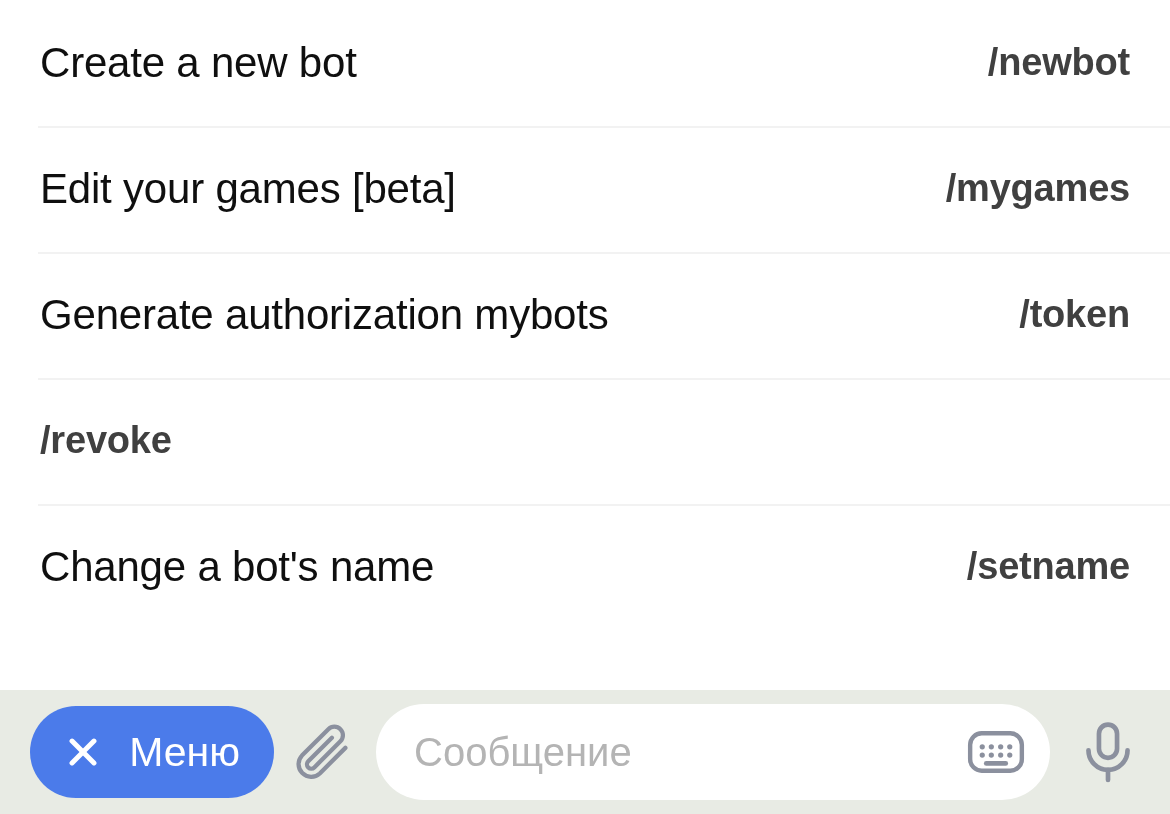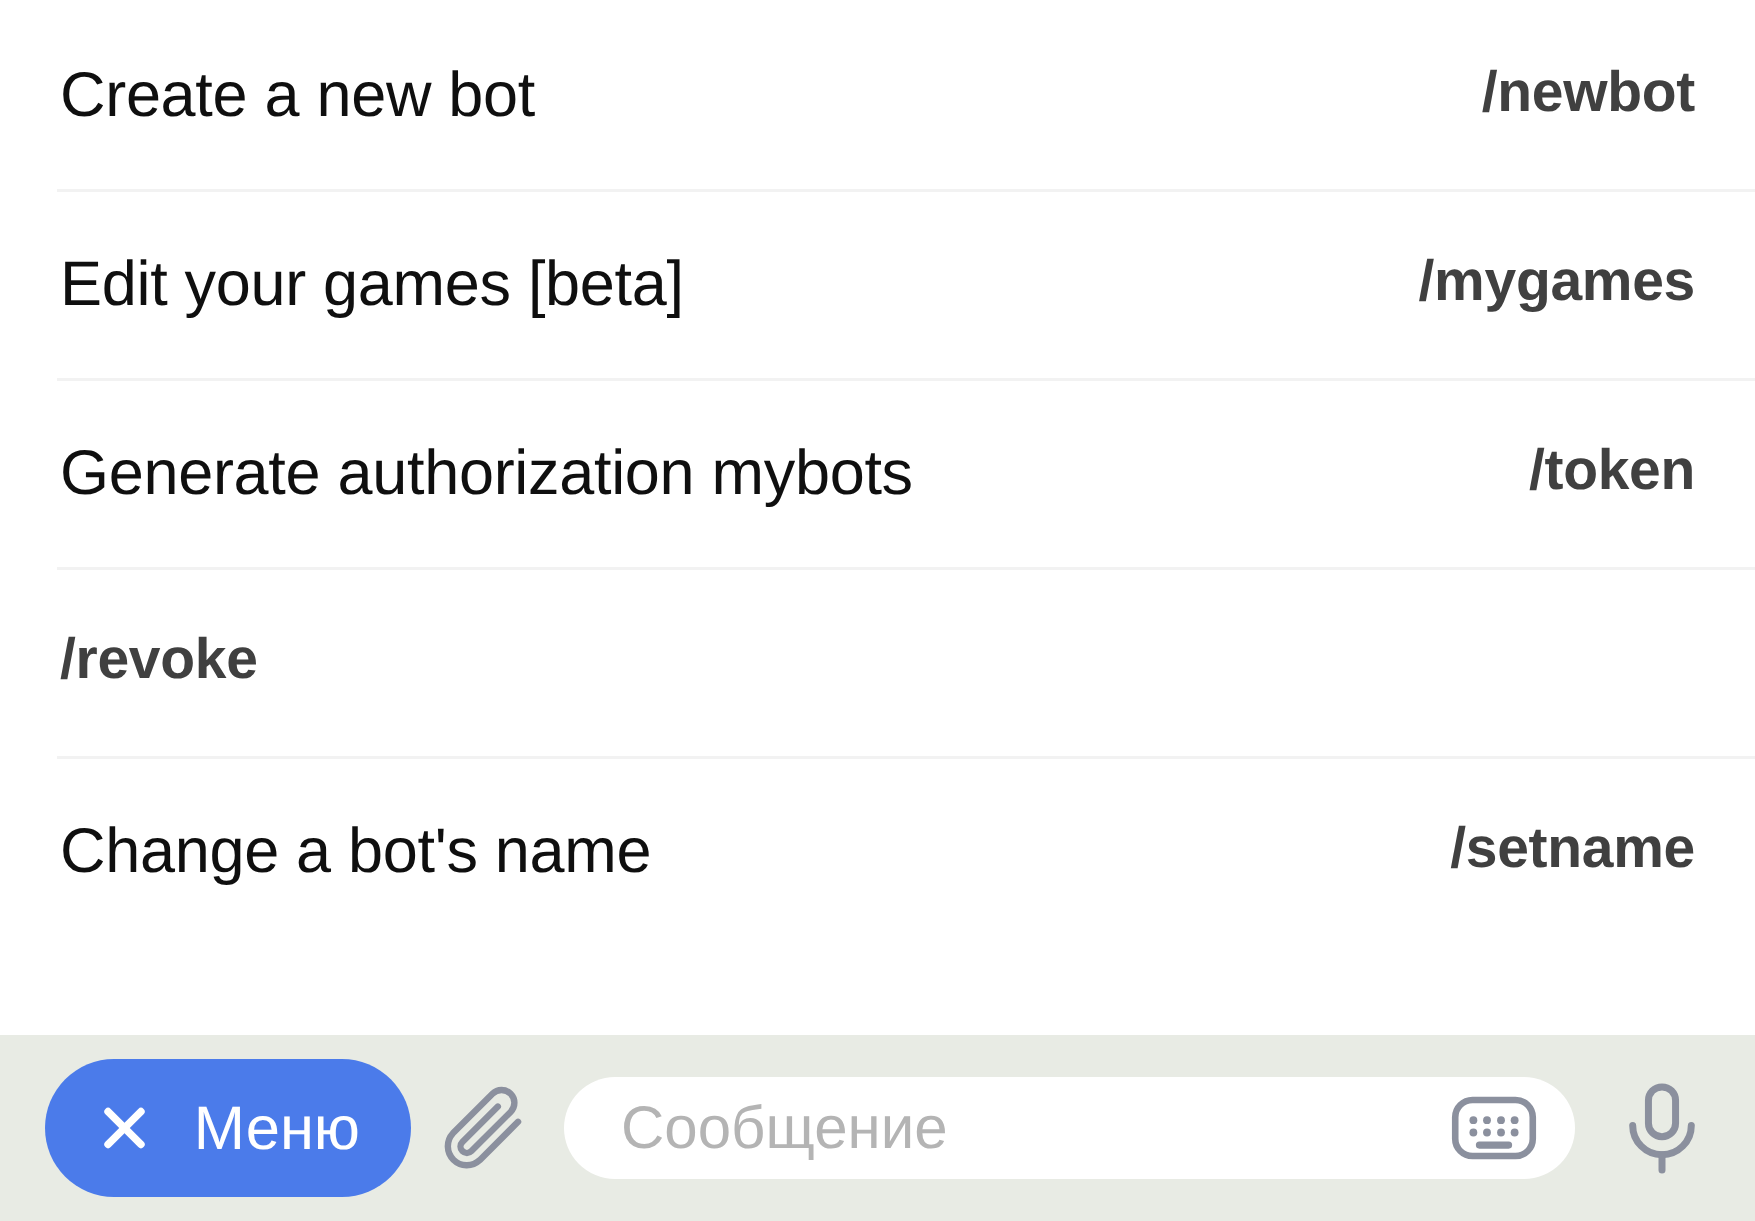--- a/index.html
+++ b/index.html
@@ -131,21 +131,21 @@
     height: 96px;
     display: flex;
     align-items: center;
     justify-content: center;
     cursor: pointer;
   }
 
   
   #message-input-wrap {
     flex: 1 1 auto;
-    height: 68px;
+    height: 96px;
     background: #ffffff;
     border-radius: 48px;
     display: flex;
     align-items: center;
     padding: 0 18px 0 38px;
     margin-left: 6px;
     margin-right: 4px;
     min-width: 0;
   }
 

